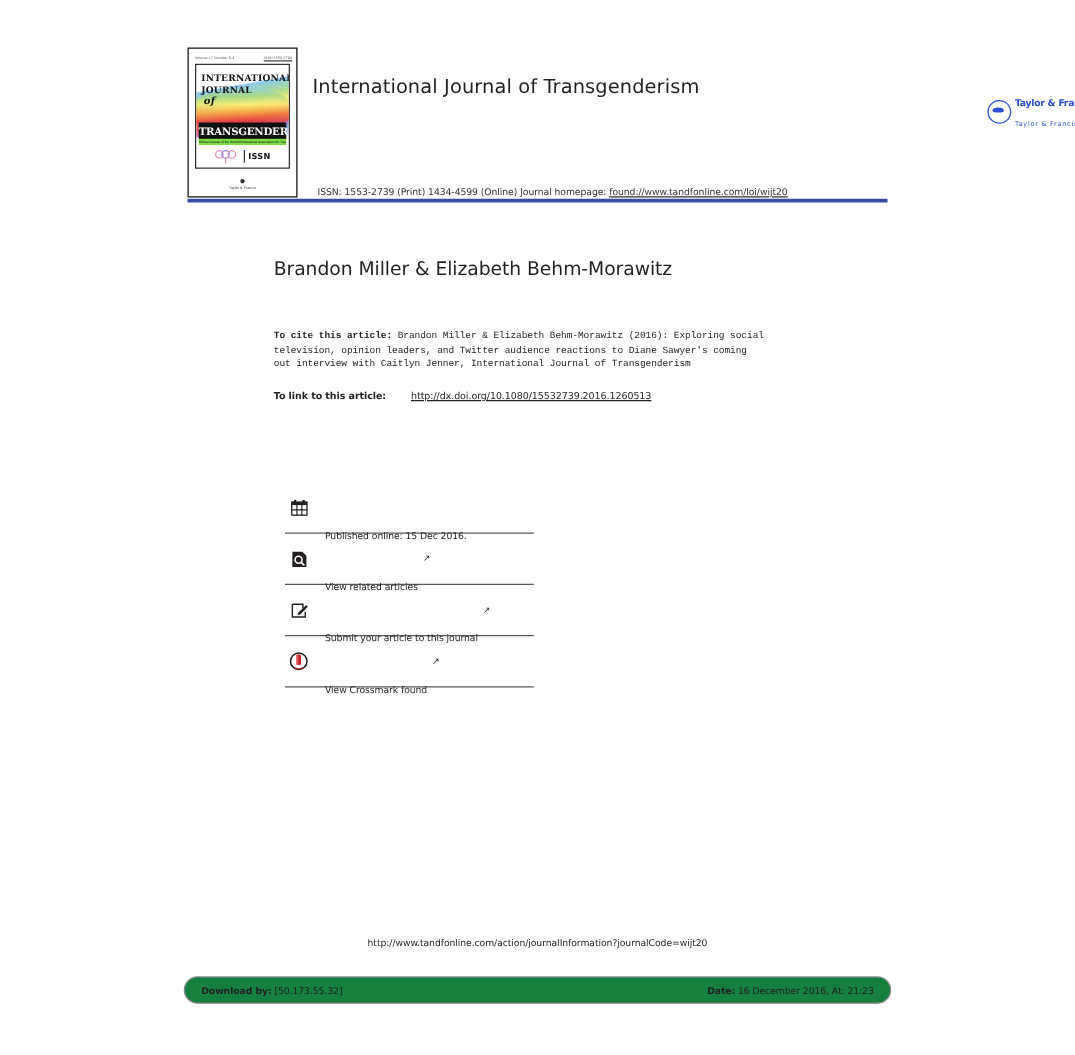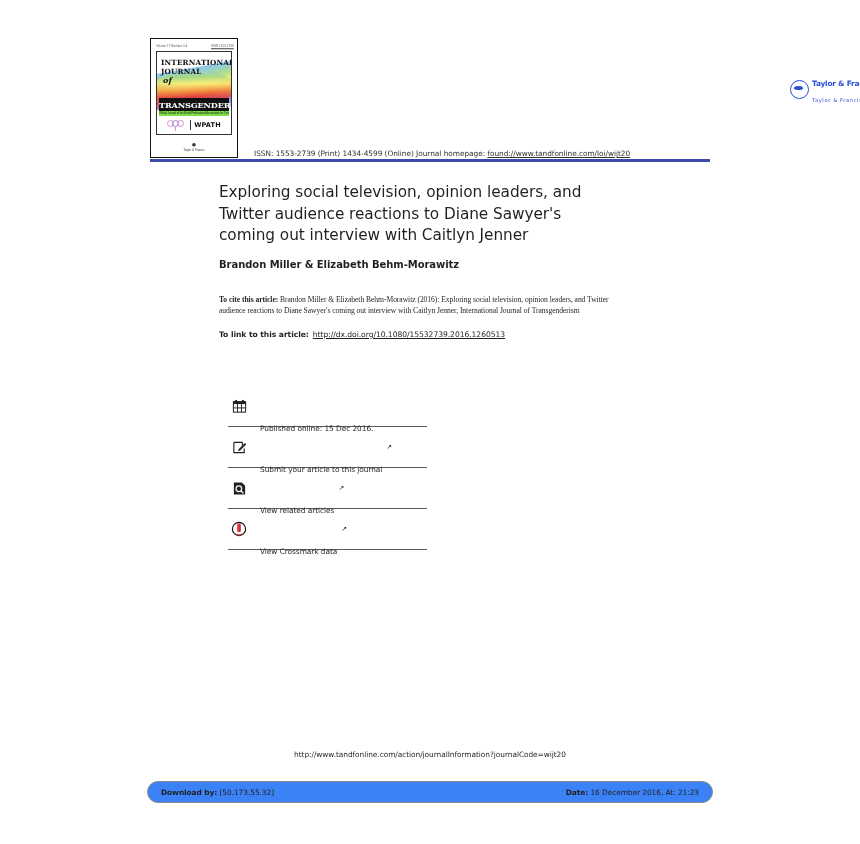--- a/index.html
+++ b/index.html
@@ -290,49 +290,49 @@
   .art-title {
     font-size: 15.3px;
     line-height: 21.5px;
     font-weight: 400;
     color: #231f20;
     letter-spacing: -.05px;
     font-family: "DejaVu Sans", sans-serif;
     margin: 0;
   }
   .art-authors {
-    margin-top: 12px;
-    font-size: 10px;
-    font-weight: 700;
+    margin-top: 24px;
+    font-size: 15px;
+    font-weight: 400;
     color: #231f20;
     letter-spacing: -.05px;
     font-family: "DejaVu Sans", sans-serif;
   }
   .art-cite {
-    margin-top: 24px;
+    margin-top: 40px;
     font-size: 7.6px;
     line-height: 11.6px;
     color: #231f20;
     letter-spacing: -.05px;
-    font-family: Liberation Serif, serif;
+    font-family: Liberation Mono, monospace;
     width: 395px;
   }
   .art-cite b { font-weight: 700; }
   .art-link {
     margin-top: 13px;
     font-size: 7.6px;
     color: #231f20;
     letter-spacing: -.05px;
     font-family: "DejaVu Sans", sans-serif;
   }
   .art-link b { font-weight: 700; }
   .art-link a {
     color: #231f20;
     text-decoration: underline;
-    margin-left: 4px;
+    margin-left: 20px;
   }
 
   
   .actions {
     position: absolute;
     left: 228px;
     top: 386px;
     width: 199px;
   }
   .action-row {
@@ -379,21 +379,21 @@
     font-family: "DejaVu Sans", sans-serif;
   }
   .footer-bar {
     position: absolute;
     left: 147px;
     top: 781px;
     width: 566px;
     height: 22px;
     border: 1px solid #8a8a8a;
     border-radius: 11px;
-    background: #3b82f6;
+    background: #15803d;
     box-sizing: border-box;
     display: flex;
     align-items: center;
     justify-content: space-between;
     padding: 0 13px;
   }
   .footer-bar div {
     font-size: 7.4px;
     color: #231f20;
     letter-spacing: -.05px;
@@ -425,45 +425,45 @@
         <div class="cover-bar">TRANSGENDERISM</div>
         <div class="cover-green">Official Journal of the World Professional Association for Transgender Health</div>
         <div class="cover-wpath">
           <span class="wpath-mark">
               <i></i>
               <i></i>
               <i></i>
               <b></b>
             </span>
           <span class="wpath-sep"></span>
-          <span class="wpath-text">WPATH</span>
+          <span class="wpath-text">ISSN</span>
         </div>
       </div>
       <div class="cover-foot">
         <span class="tf-dot">●</span><br>
         <span>Taylor &amp; Francis</span>
       </div>
     </div>
 
+    <div class="journal-name">International Journal of Transgenderism</div>
 
     <div class="issn-line"><span>ISSN: 1553-2739 (Print) 1434-4599 (Online) Journal homepage: </span><a href="#">found://www.tandfonline.com/loi/wijt20</a></div>
 
     <div class="tf-logo">
       <span class="tf-circle"></span>
       <span class="tf-words">
         <span class="l1">Taylor &amp; Francis</span>
         <span class="l2">Taylor &amp; Francis Group</span>
       </span>
     </div>
   </div>
 
   <div class="header-rule"></div>
 
   <div class="article">
-    <h1 class="art-title">Exploring social television, opinion leaders, and Twitter audience reactions to Diane Sawyer's coming out interview with Caitlyn Jenner</h1>
     <div class="art-authors">Brandon Miller &amp; Elizabeth Behm-Morawitz</div>
 
     <div class="art-cite"><b>To cite this article:</b><span> Brandon Miller &amp; Elizabeth Behm-Morawitz (2016): Exploring social television, opinion leaders, and Twitter audience reactions to Diane Sawyer's coming out interview with Caitlyn Jenner, International Journal of Transgenderism</span></div>
 
     <div class="art-link"><b>To link to this article:</b><a href="#">http://dx.doi.org/10.1080/15532739.2016.1260513</a></div>
   </div>
 
   <div class="actions">
 
     <div class="action-row">
@@ -477,50 +477,50 @@
           <line x1="10.1" y1="5.4" x2="10.1" y2="14" stroke="#231f20" stroke-width="1"></line>
           <line x1="1.5" y1="9.5" x2="14.5" y2="9.5" stroke="#231f20" stroke-width="1"></line>
         </svg>
       </span>
       <span class="action-label">Published online: 15 Dec 2016.</span>
     </div>
 
     <div class="action-row">
       <span class="action-icon">
         <svg width="15" height="15" viewBox="0 0 16 16">
-          <path d="M2 2.5 H11 V6 M2 2.5 V13.5 H13 V9" fill="none" stroke="#231f20" stroke-width="1.2"></path>
-          <path d="M13.8 3.1 L7.2 9.7 L6.4 12 L8.7 11.2 L15.2 4.6 Z" fill="#231f20"></path>
-        </svg>
-      </span>
-      <span class="action-label">Submit your article to this journal</span>
-      <span class="ext-glyph">↗</span>
-    </div>
-
-    <div class="action-row">
-      <span class="action-icon">
-        <svg width="15" height="15" viewBox="0 0 16 16">
           <path d="M2 1.5 H10.5 L14 5 V14.5 H2 Z" fill="#231f20"></path>
           <circle cx="7.3" cy="8.3" r="3" fill="none" stroke="#ffffff" stroke-width="1.3"></circle>
           <line x1="9.5" y1="10.5" x2="12.2" y2="13.2" stroke="#ffffff" stroke-width="1.5"></line>
         </svg>
       </span>
       <span class="action-label">View related articles</span>
+      <span class="ext-glyph">↗</span>
+    </div>
+
+    <div class="action-row">
+      <span class="action-icon">
+        <svg width="15" height="15" viewBox="0 0 16 16">
+          <path d="M2 2.5 H11 V6 M2 2.5 V13.5 H13 V9" fill="none" stroke="#231f20" stroke-width="1.2"></path>
+          <path d="M13.8 3.1 L7.2 9.7 L6.4 12 L8.7 11.2 L15.2 4.6 Z" fill="#231f20"></path>
+        </svg>
+      </span>
+      <span class="action-label">Submit your article to this journal</span>
       <span class="ext-glyph">↗</span>
     </div>
 
     <div class="action-row">
       <span class="action-icon">
         <svg width="16" height="16" viewBox="0 0 16 16">
           <circle cx="8" cy="8" r="6.6" fill="#ffffff" stroke="#1a1a1a" stroke-width="1.2"></circle>
           <rect x="6.2" y="2.6" width="3.6" height="8.4" rx="1.1" fill="#c8262b"></rect>
           <rect x="6.2" y="2.6" width="1.4" height="8.4" rx="0.7" fill="#e8595d"></rect>
           <path d="M4.5 13 Q8 15.2 11.5 13" fill="none" stroke="#c8262b" stroke-width="1"></path>
         </svg>
       </span>
-      <span class="action-label">View Crossmark data</span>
+      <span class="action-label">View Crossmark found</span>
       <span class="ext-glyph">↗</span>
     </div>
   </div>
 
   <div class="footer-terms">
     <div>http://www.tandfonline.com/action/journalInformation?journalCode=wijt20</div>
   </div>
 
   <div class="footer-bar">
     <div><b>Download by:</b><span> [50.173.55.32]</span></div>

